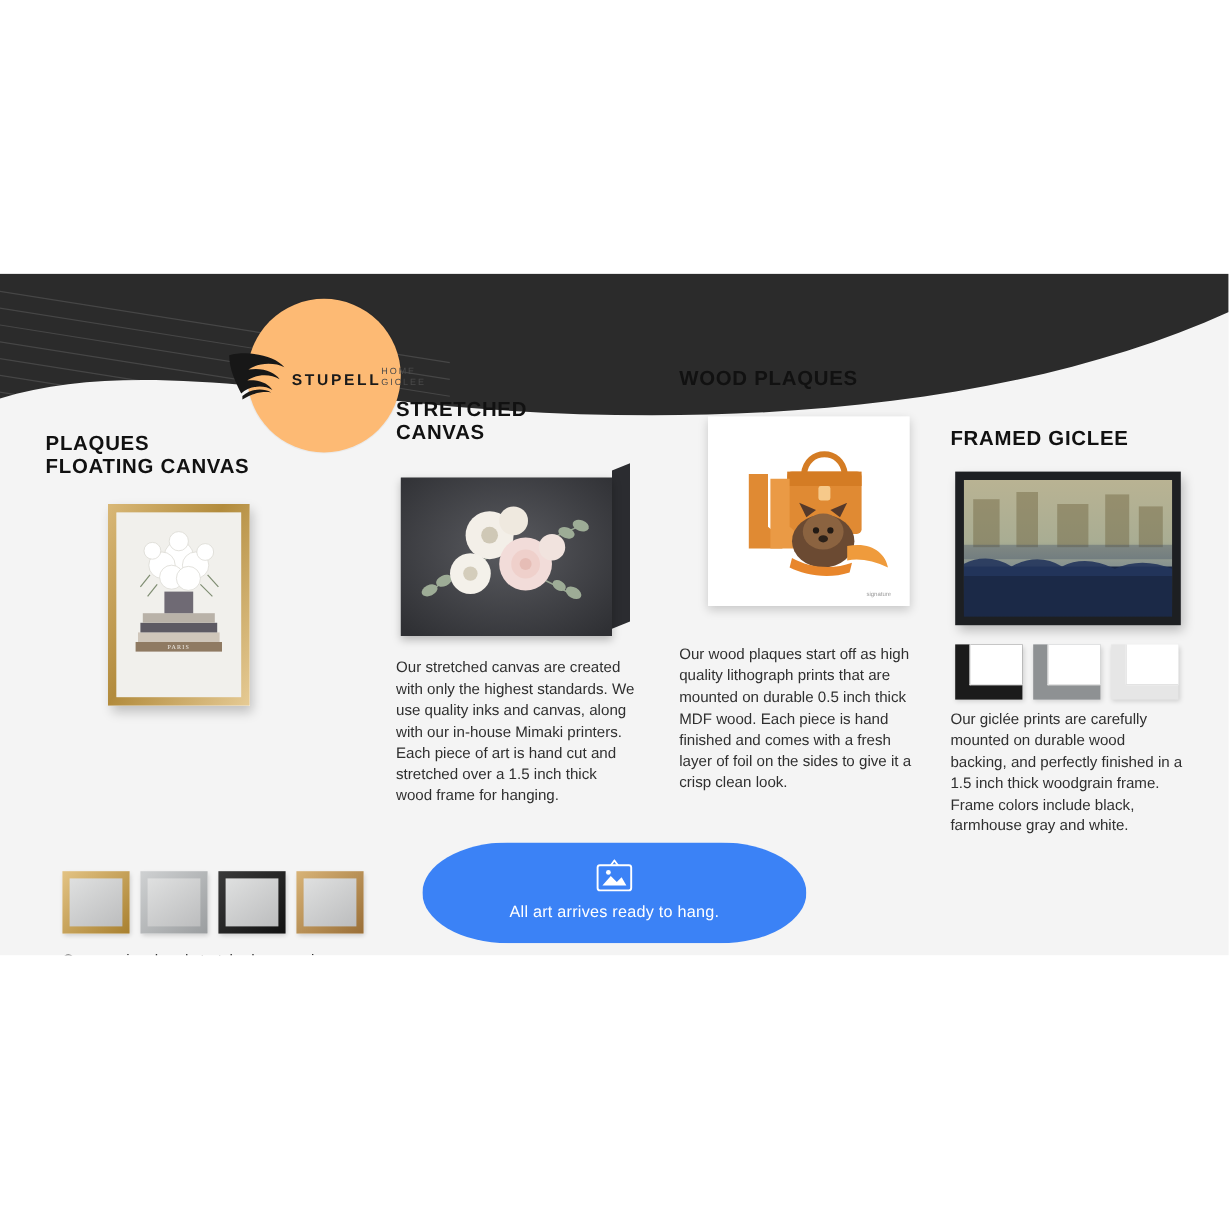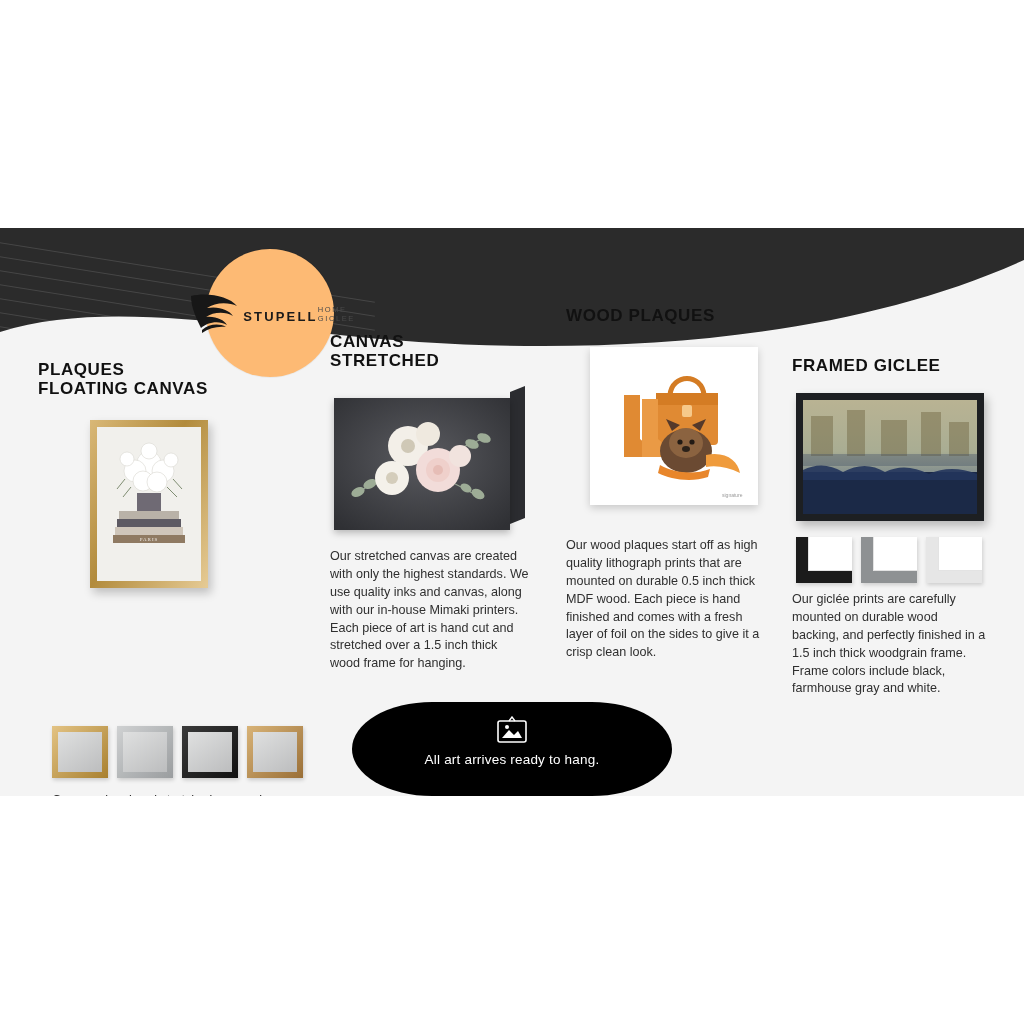--- a/index.html
+++ b/index.html
@@ -63,22 +63,22 @@
     height: 70px;
     background: #f4f4f4;
     clip-path: path("M0,12 C90,-16 200,0 330,14 C560,40 830,28 1024,-60 L1024,70 L0,70 Z");
   }
   
   .bottom-dome {
     position: absolute;
     left: 352px;
     top: 474px;
     width: 320px;
-    height: 94px;
-    background: #000000;
+    height: 84px;
+    background: #3b82f6;
     border-bottom-left-radius: 160px 94px;
     border-bottom-right-radius: 160px 94px;
     border-top-left-radius: 160px 94px;
     border-top-right-radius: 160px 94px;
     clip-path: inset(0 0 0 0);
   }
   .dome-inner {
     position: absolute;
     left: 0; top: 0; right: 0; bottom: 0;
     display: flex;
@@ -362,22 +362,22 @@
         <div class="swatch sw-wood">
             <i></i>
           </div>
       </div>
 
       <div class="col-body">Our premium hand stretched canvas is mounted securely by hand into a sturdy 1.5˝ box frame. The museum style gap between wrapped canvas and box frame gives the illusion of floating artwork.</div>
     </div>
 
     <div class="col" id="col2">
       <div class="col-title">
+        <div>STRETCHED</div>
         <div>CANVAS</div>
-        <div>STRETCHED</div>
       </div>
 
       <div class="art2-wrap">
         <div class="art2-side"></div>
         <div class="art2-face">
           <svg width="100%" height="100%" viewBox="0 0 176 132" preserveAspectRatio="none">
             <rect width="176" height="132" fill="#3c3d41"></rect>
             <rect width="176" height="132" fill="url(#g2)"></rect>
             <defs>
               <radialGradient id="g2" cx="50%" cy="45%" r="70%">

